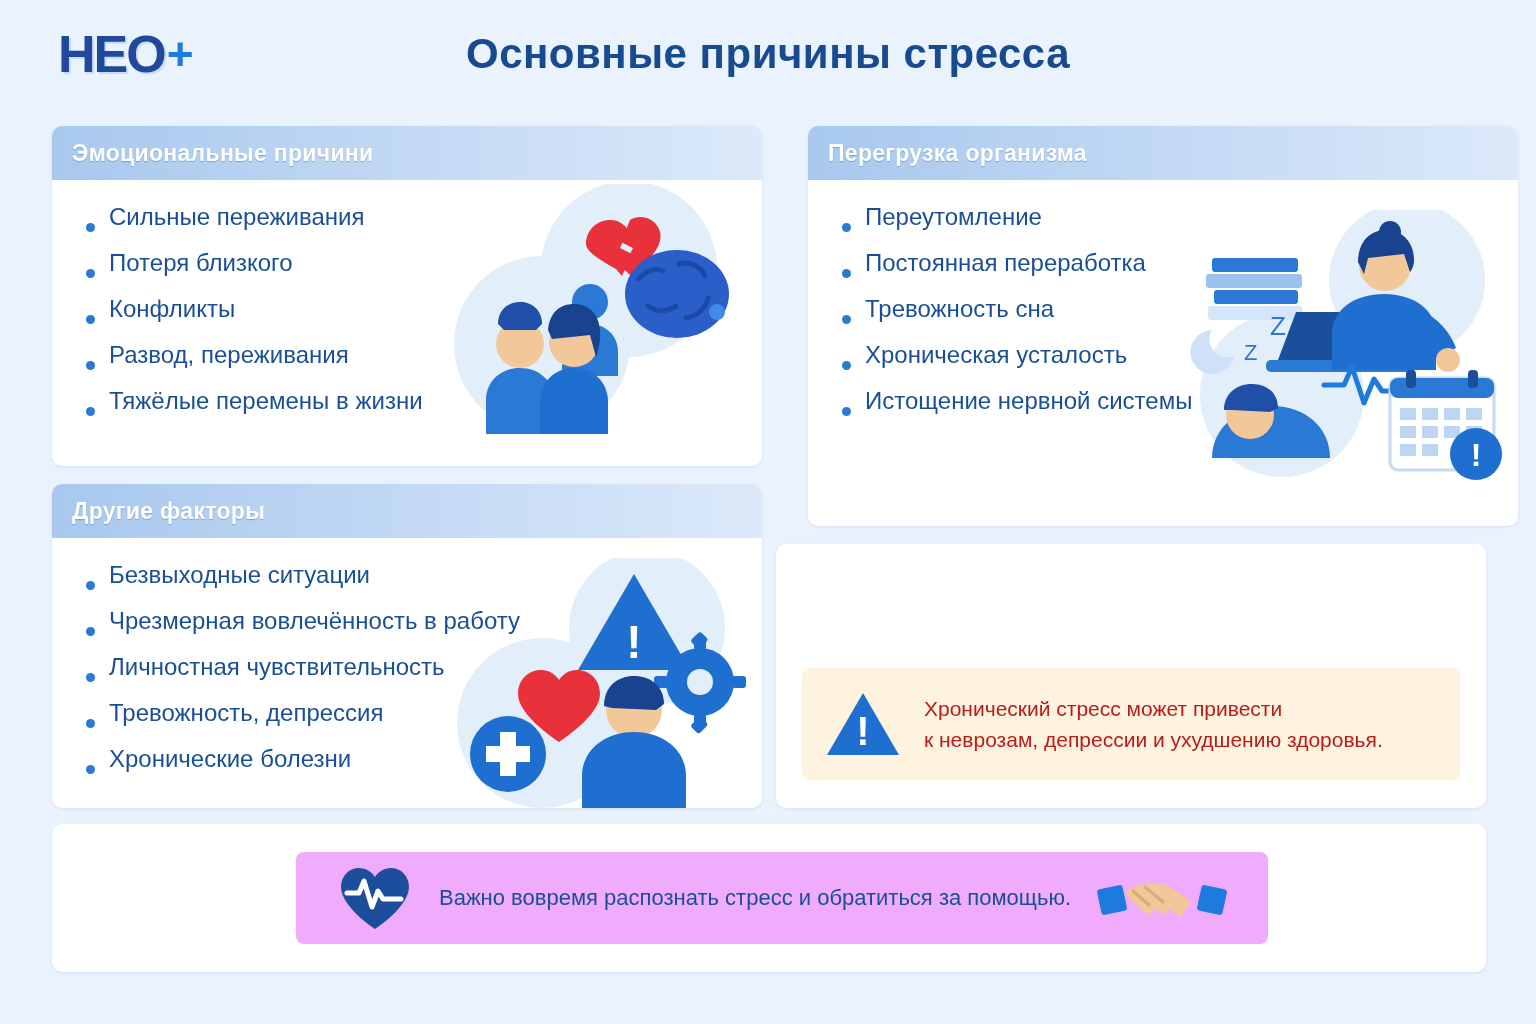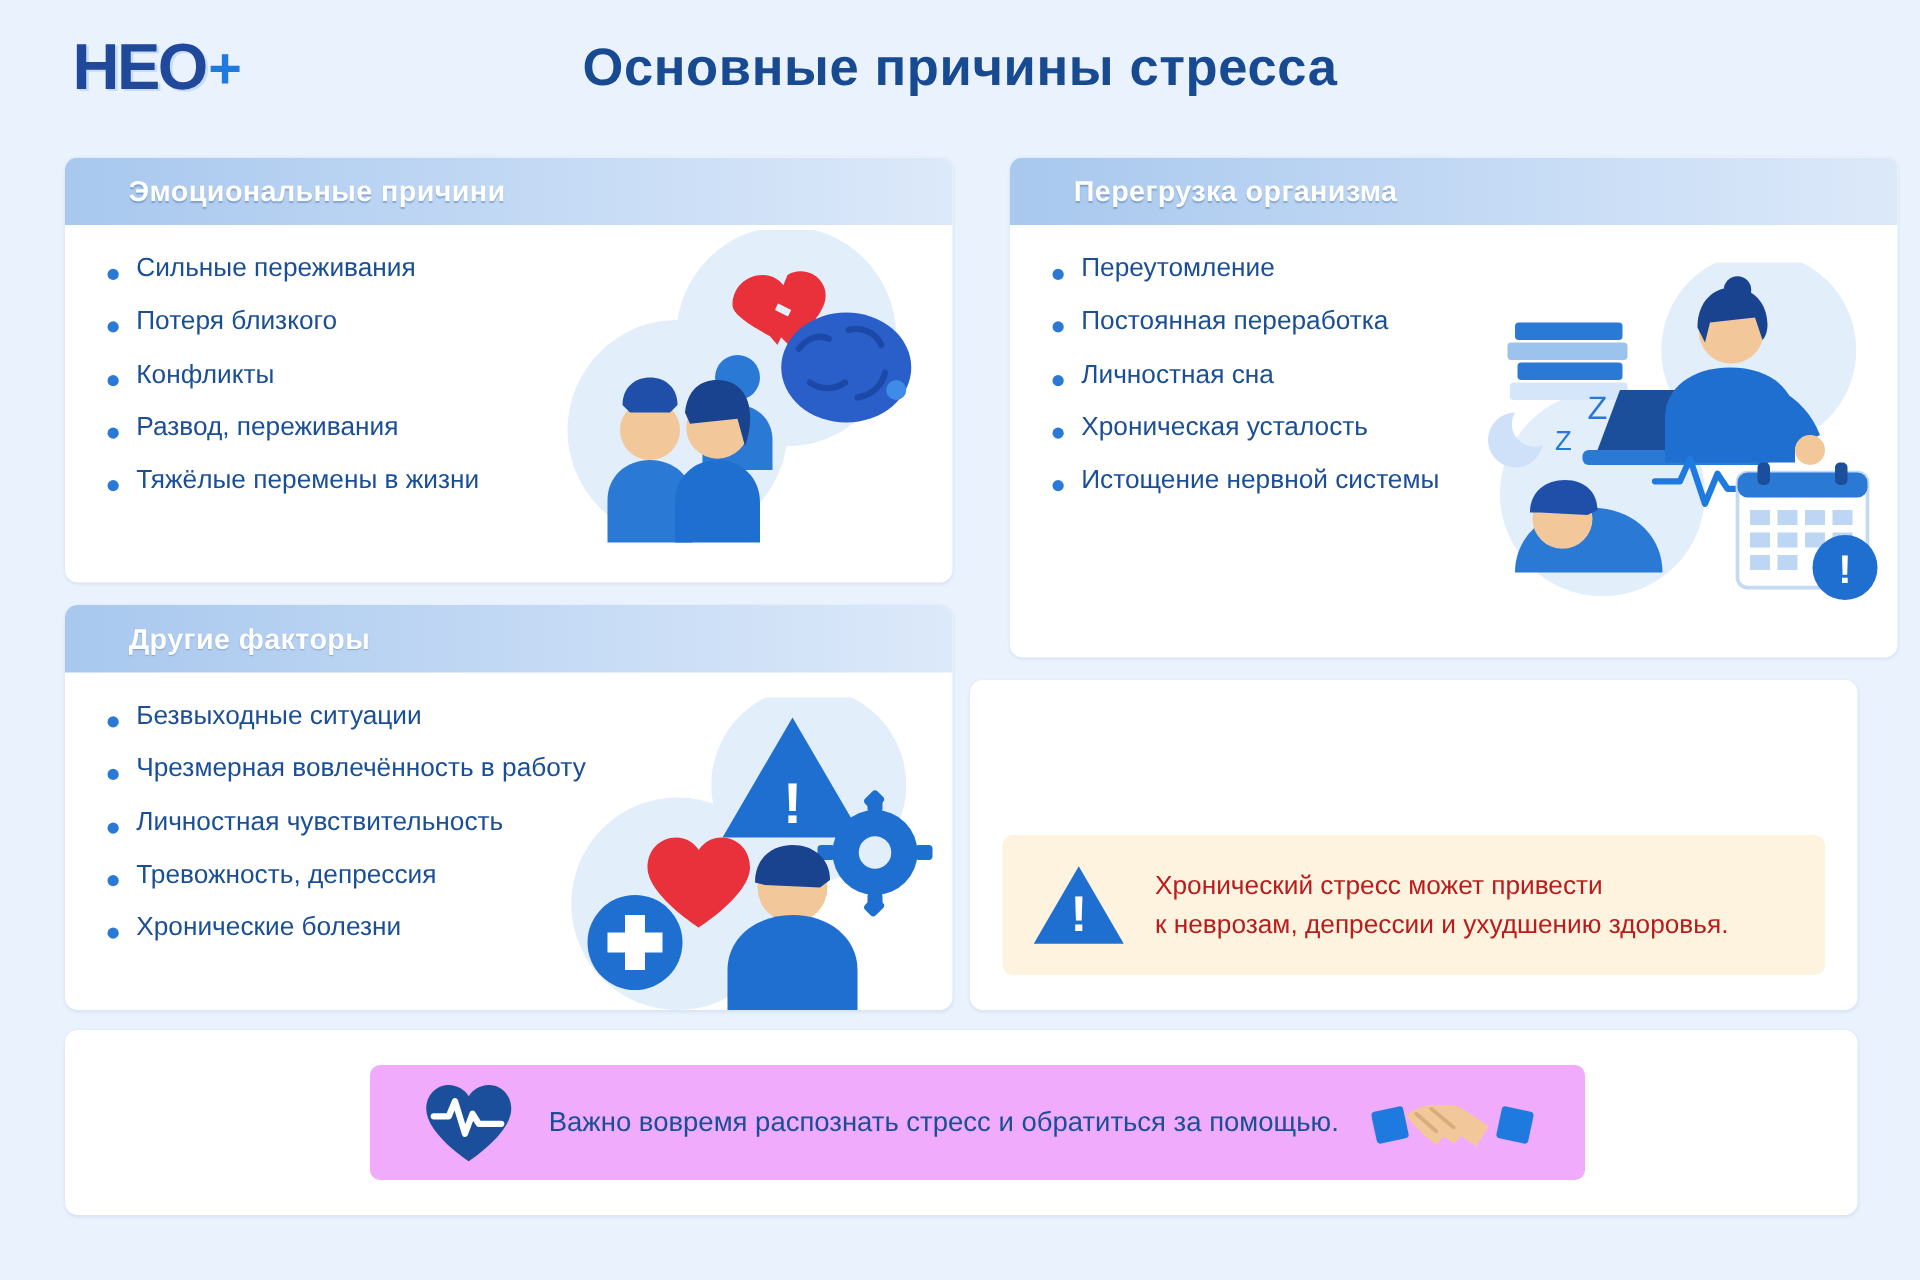--- a/index.html
+++ b/index.html
@@ -61,21 +61,21 @@
     background: #ffffff;
     border-radius: 10px;
     box-shadow: 0 1px 3px rgba(30, 70, 140, .10);
     overflow: hidden;
   }
   .card-header {
     height: 54px;
     background: linear-gradient(90deg, #a8c8ee 0%, #dce9fa 100%);
     display: flex;
     align-items: center;
-    padding-left: 51px;
+    padding-left: 20px;
     box-sizing: border-box;
   }
   .card-header.variant2 {
     background: linear-gradient(90deg, #a8c8ee 0%, #dce9fa 100%);
   }
   .card-header-title {
     font-size: 23px;
     font-weight: bold;
     color: #ffffff;
     text-shadow: 0 1px 1px rgba(40,80,140,.35);
@@ -89,23 +89,23 @@
   }
   ul.bullets {
     list-style: none;
     margin: 0;
     padding: 0;
     position: relative;
     z-index: 2;
   }
   ul.bullets li {
     display: flex;
-    align-items: center;
+    align-items: flex-end;
     margin-bottom: 16px;
-    font-size: 21px;
+    font-size: 24px;
     color: #1a4f96;
   }
   ul.bullets li .dot {
     width: 9px;
     height: 9px;
     border-radius: 50%;
     background: #2a79d4;
     margin-top: 9px;
     margin-right: 14px;
     flex: 0 0 auto;
@@ -302,21 +302,21 @@
         <li>
             <span class="dot"></span>
             <span class="txt">Переутомление</span>
           </li>
         <li>
             <span class="dot"></span>
             <span class="txt">Постоянная переработка</span>
           </li>
         <li>
             <span class="dot"></span>
-            <span class="txt">Личностная сна</span>
+            <span class="txt">Тревожность сна</span>
           </li>
         <li>
             <span class="dot"></span>
             <span class="txt">Хроническая усталость</span>
           </li>
         <li>
             <span class="dot"></span>
             <span class="txt">Истощение нервной системы</span>
           </li>
       </ul>

